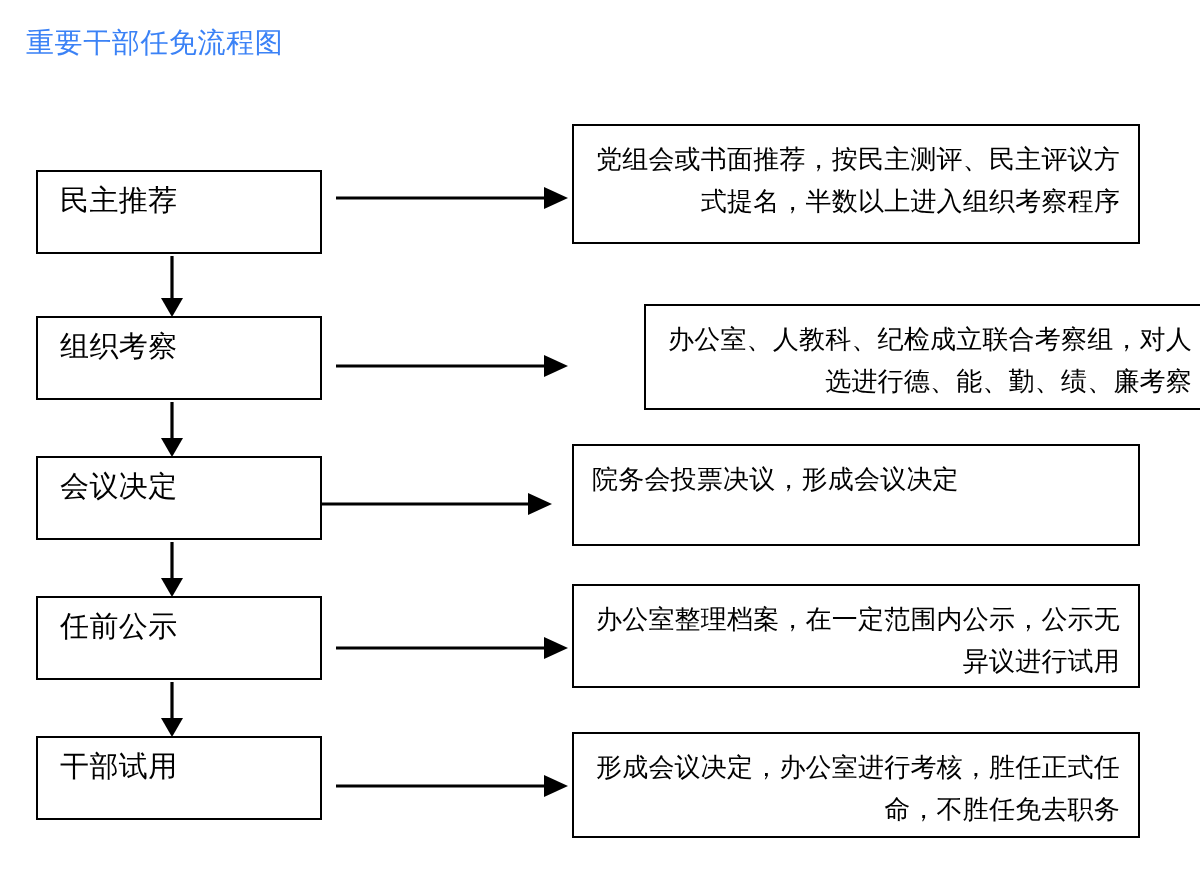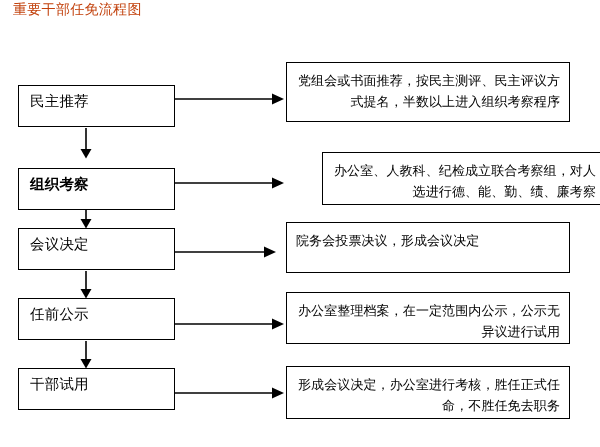--- a/index.html
+++ b/index.html
@@ -12,26 +12,26 @@
     height: 447px;
     position: relative;
     overflow: hidden;
     font-family: "DejaVu Sans", "Liberation Sans", sans-serif;
     color: #000000;
   }
 
   #page-title {
     position: absolute;
     left: 13px;
-    top: 0;
+    top: 13px;
     font-size: 14px;
     line-height: 18px;
     letter-spacing: 0.3px;
     white-space: nowrap;
-    color: #c2410c;
+    color: #3b82f6;
   }
 
   .flow-canvas {
     position: absolute;
     left: 0;
     top: 0;
     width: 600px;
     height: 447px;
   }
 
@@ -40,21 +40,21 @@
     box-sizing: border-box;
     border: 1.6px solid #000000;
     background: #ffffff;
     display: flex;
     align-items: flex-start;
     overflow: hidden;
   }
 
   .stage-box {
     left: 18px;
-    width: 157px;
+    width: 143px;
     height: 42px;
     padding: 7px 0 0 11px;
   }
 
   .stage-label {
     font-size: 14.5px;
     line-height: 17px;
     white-space: nowrap;
     letter-spacing: 0.2px;
   }
@@ -68,21 +68,21 @@
   .desc-text {
     font-size: 13px;
     line-height: 21px;
     letter-spacing: 0.1px;
     text-align: right;
     word-break: break-all;
   }
 
   
   .row1 { top: 85px; }
-  .row2 { top: 168px; font-weight: bold; }
+  .row2 { top: 158px; }
   .row3 { top: 228px; }
   .row4 { top: 298px; }
   .row5 { top: 368px; text-align: center; }
 
   .d-row1 { top: 62px;  height: 60px; }
   .d-row2 { top: 152px; height: 53px; margin-left: 36px; }
   .d-row3 { top: 222px; height: 51px; }
   .d-row4 { top: 292px; height: 52px; }
   .d-row5 { top: 366px; height: 53px; }
 

